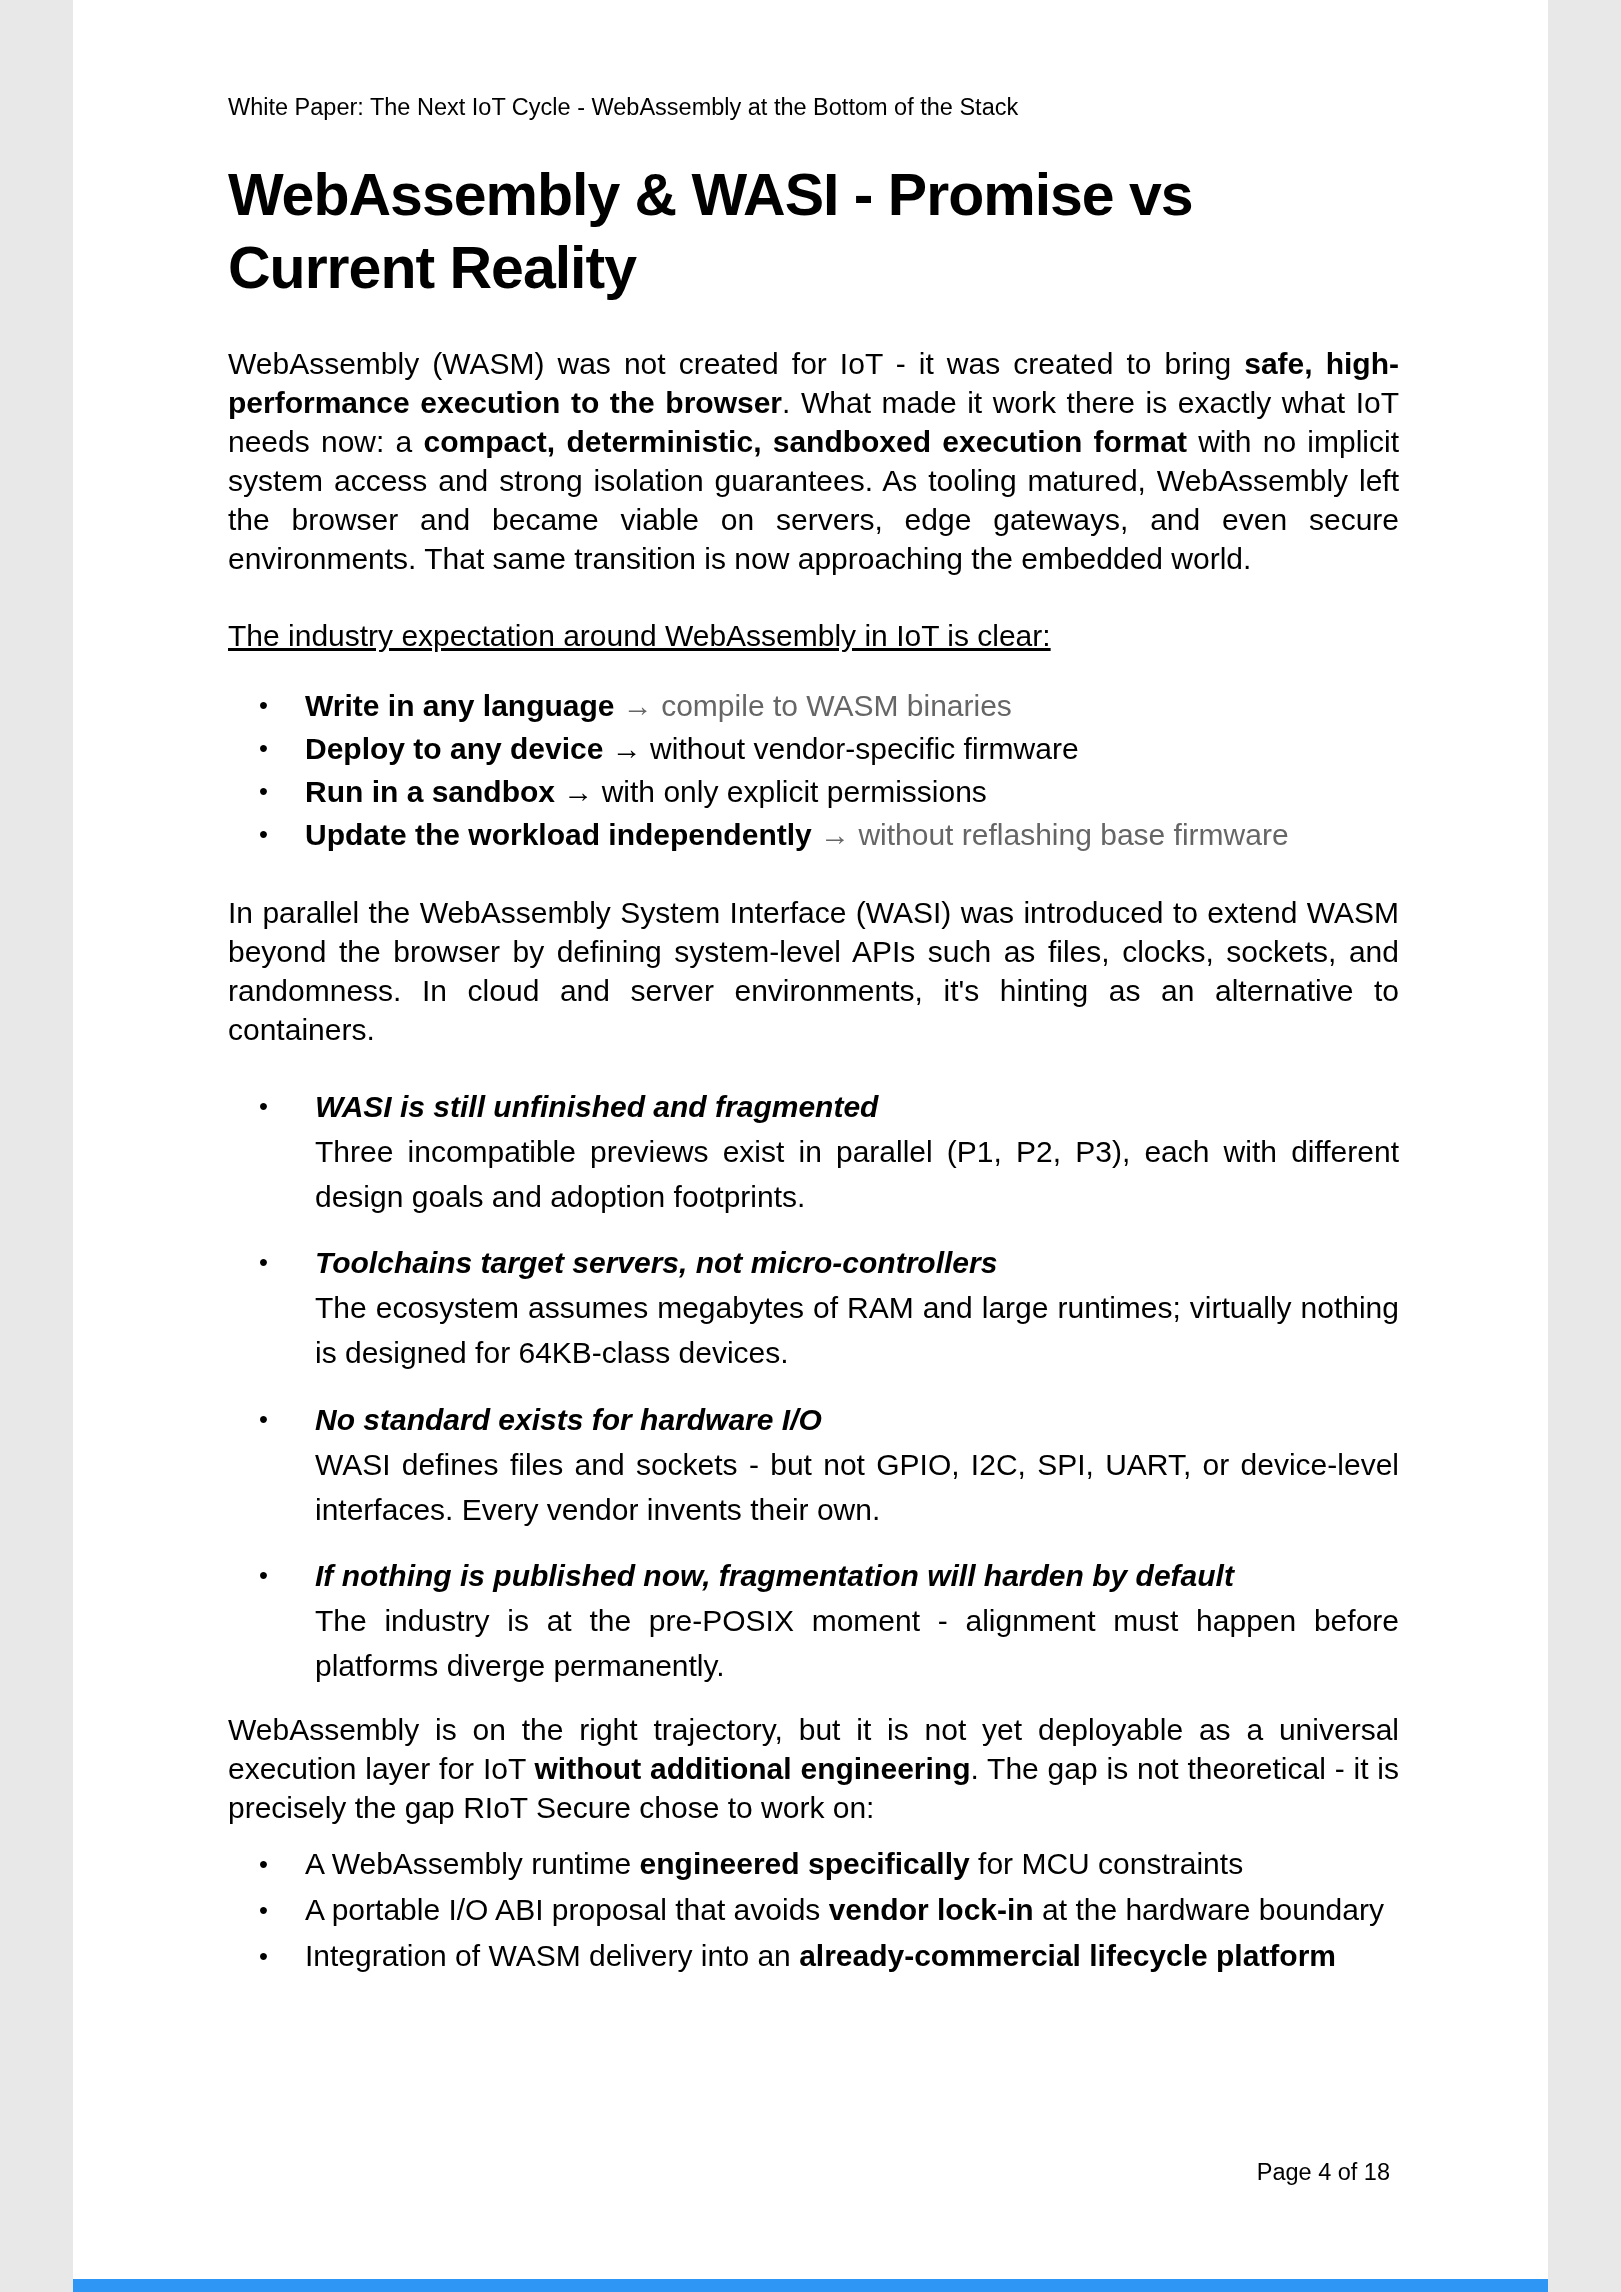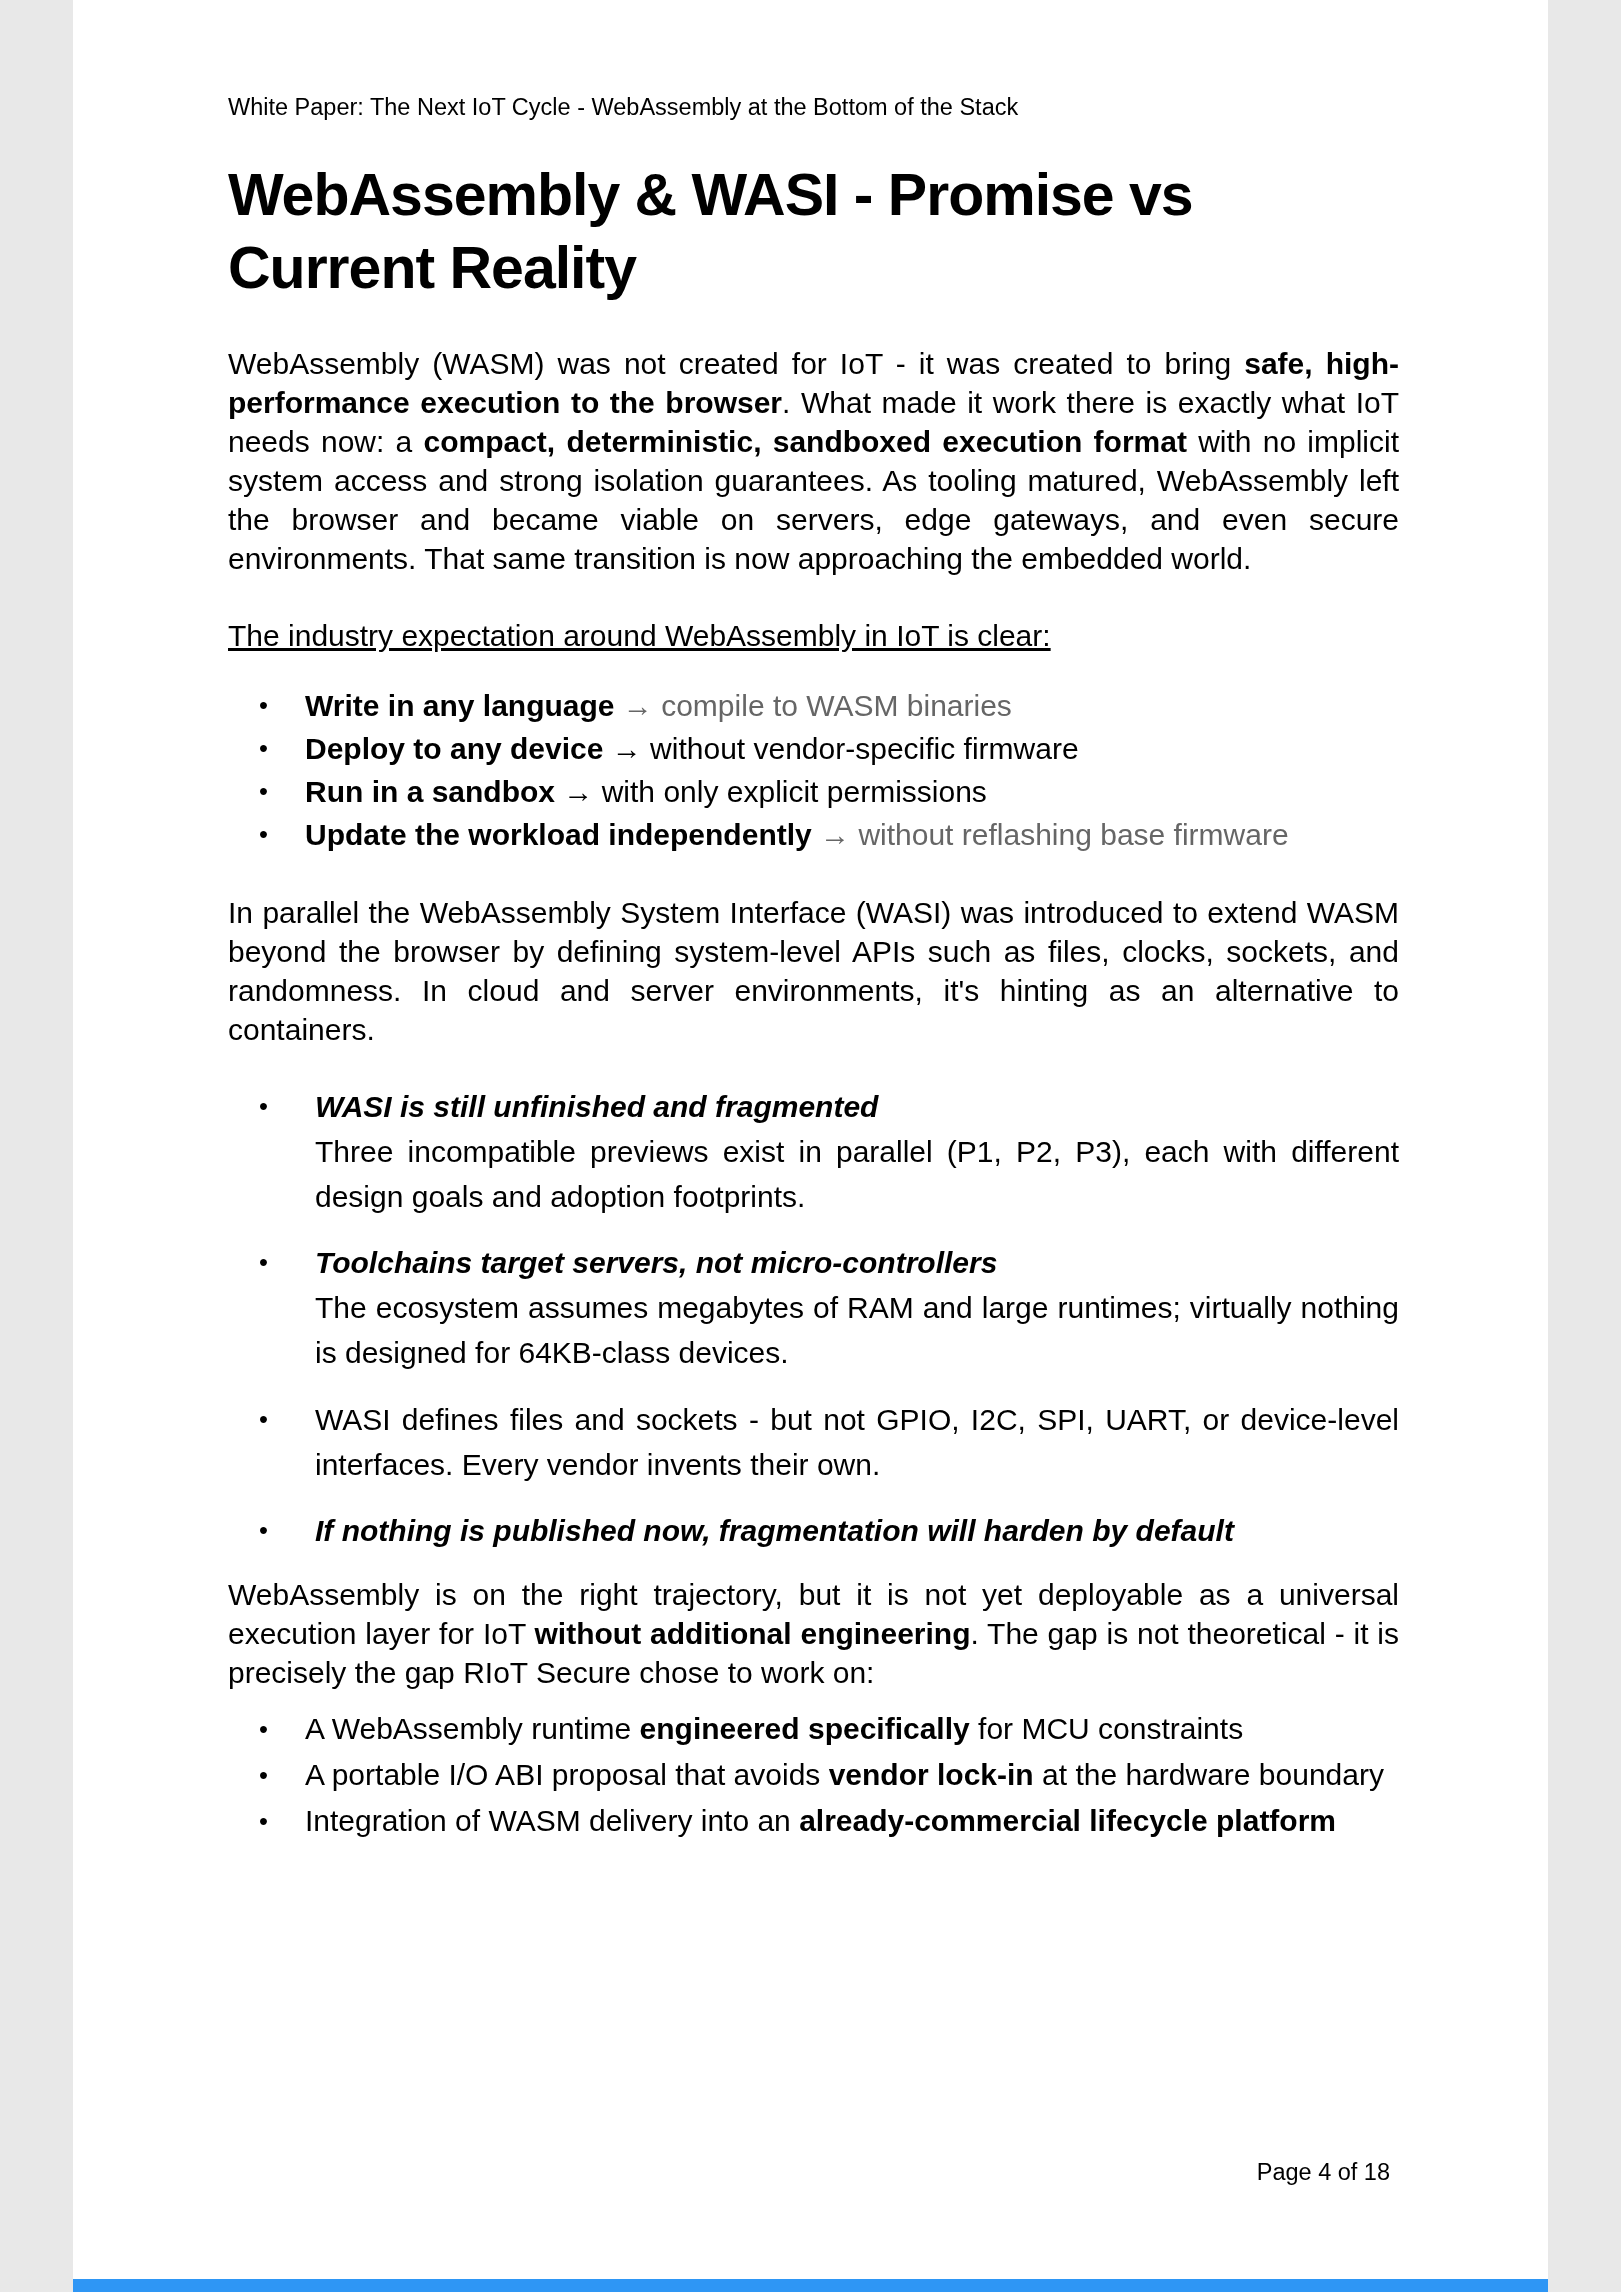--- a/index.html
+++ b/index.html
@@ -118,27 +118,29 @@
     <div class="li rel">
       <span class="dot">•</span>
       <div>
         <div class="rel-heading">Toolchains target servers, not micro-controllers</div>
         <div class="rel-body">The ecosystem assumes megabytes of RAM and large runtimes; virtually nothing is designed for 64KB-class devices.</div>
       </div>
     </div>
     <div class="li rel">
       <span class="dot">•</span>
       <div>
+        <div class="rel-heading">No standard exists for hardware I/O</div>
         <div class="rel-body">WASI defines files and sockets - but not GPIO, I2C, SPI, UART, or device-level interfaces. Every vendor invents their own.</div>
       </div>
     </div>
     <div class="li rel">
       <span class="dot">•</span>
       <div>
         <div class="rel-heading">If nothing is published now, fragmentation will harden by default</div>
+        <div class="rel-body">The industry is at the pre-POSIX moment - alignment must happen before platforms diverge permanently.</div>
       </div>
     </div>
   </div>
 
   <div class="para" style="margin-bottom:13.7px;"><span>WebAssembly is on the right trajectory, but it is not yet deployable as a universal execution layer for IoT </span><span class="b">without additional engineering</span><span>. The gap is not theoretical - it is precisely the gap RIoT Secure chose to work on:</span></div>
 
   <div class="list">
     <div class="li sol">
       <span class="dot">•</span>
       <span><span>A WebAssembly runtime </span><span class="b">engineered specifically</span><span> for MCU constraints</span></span>

